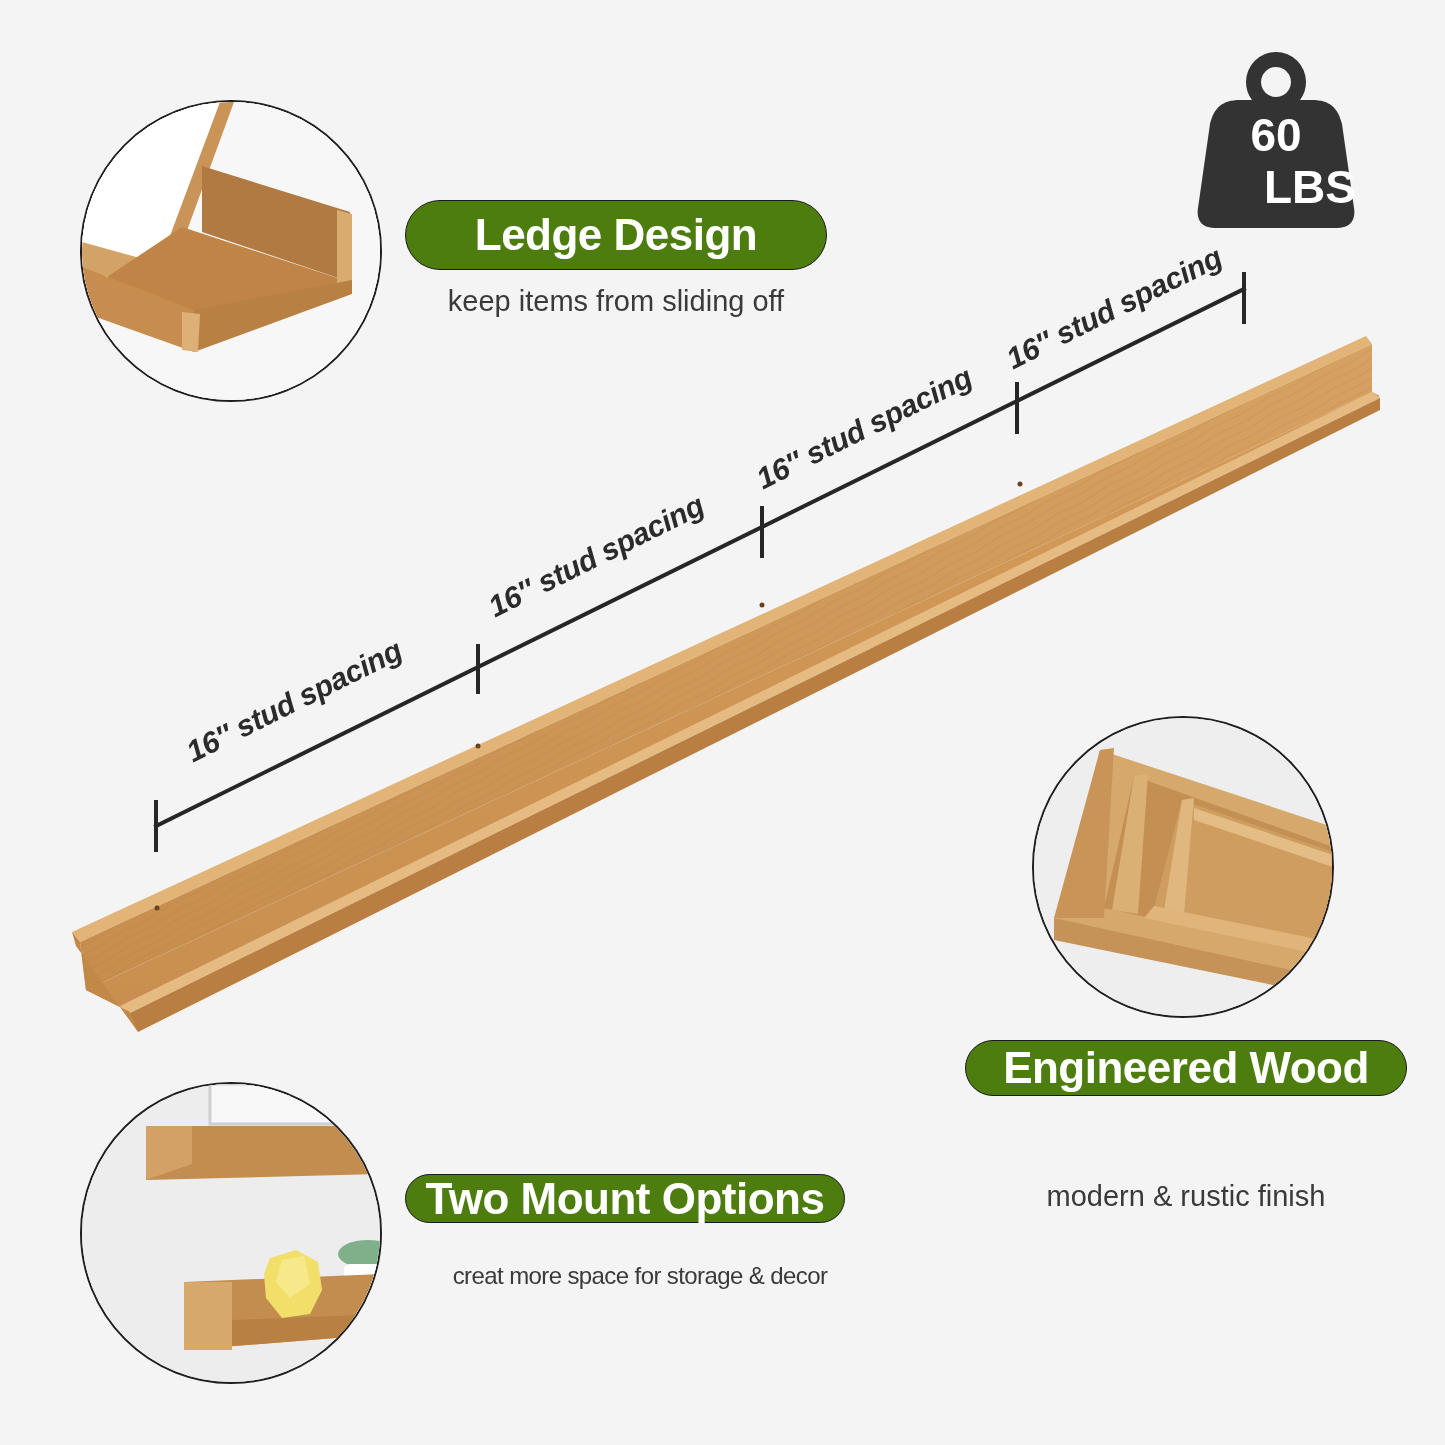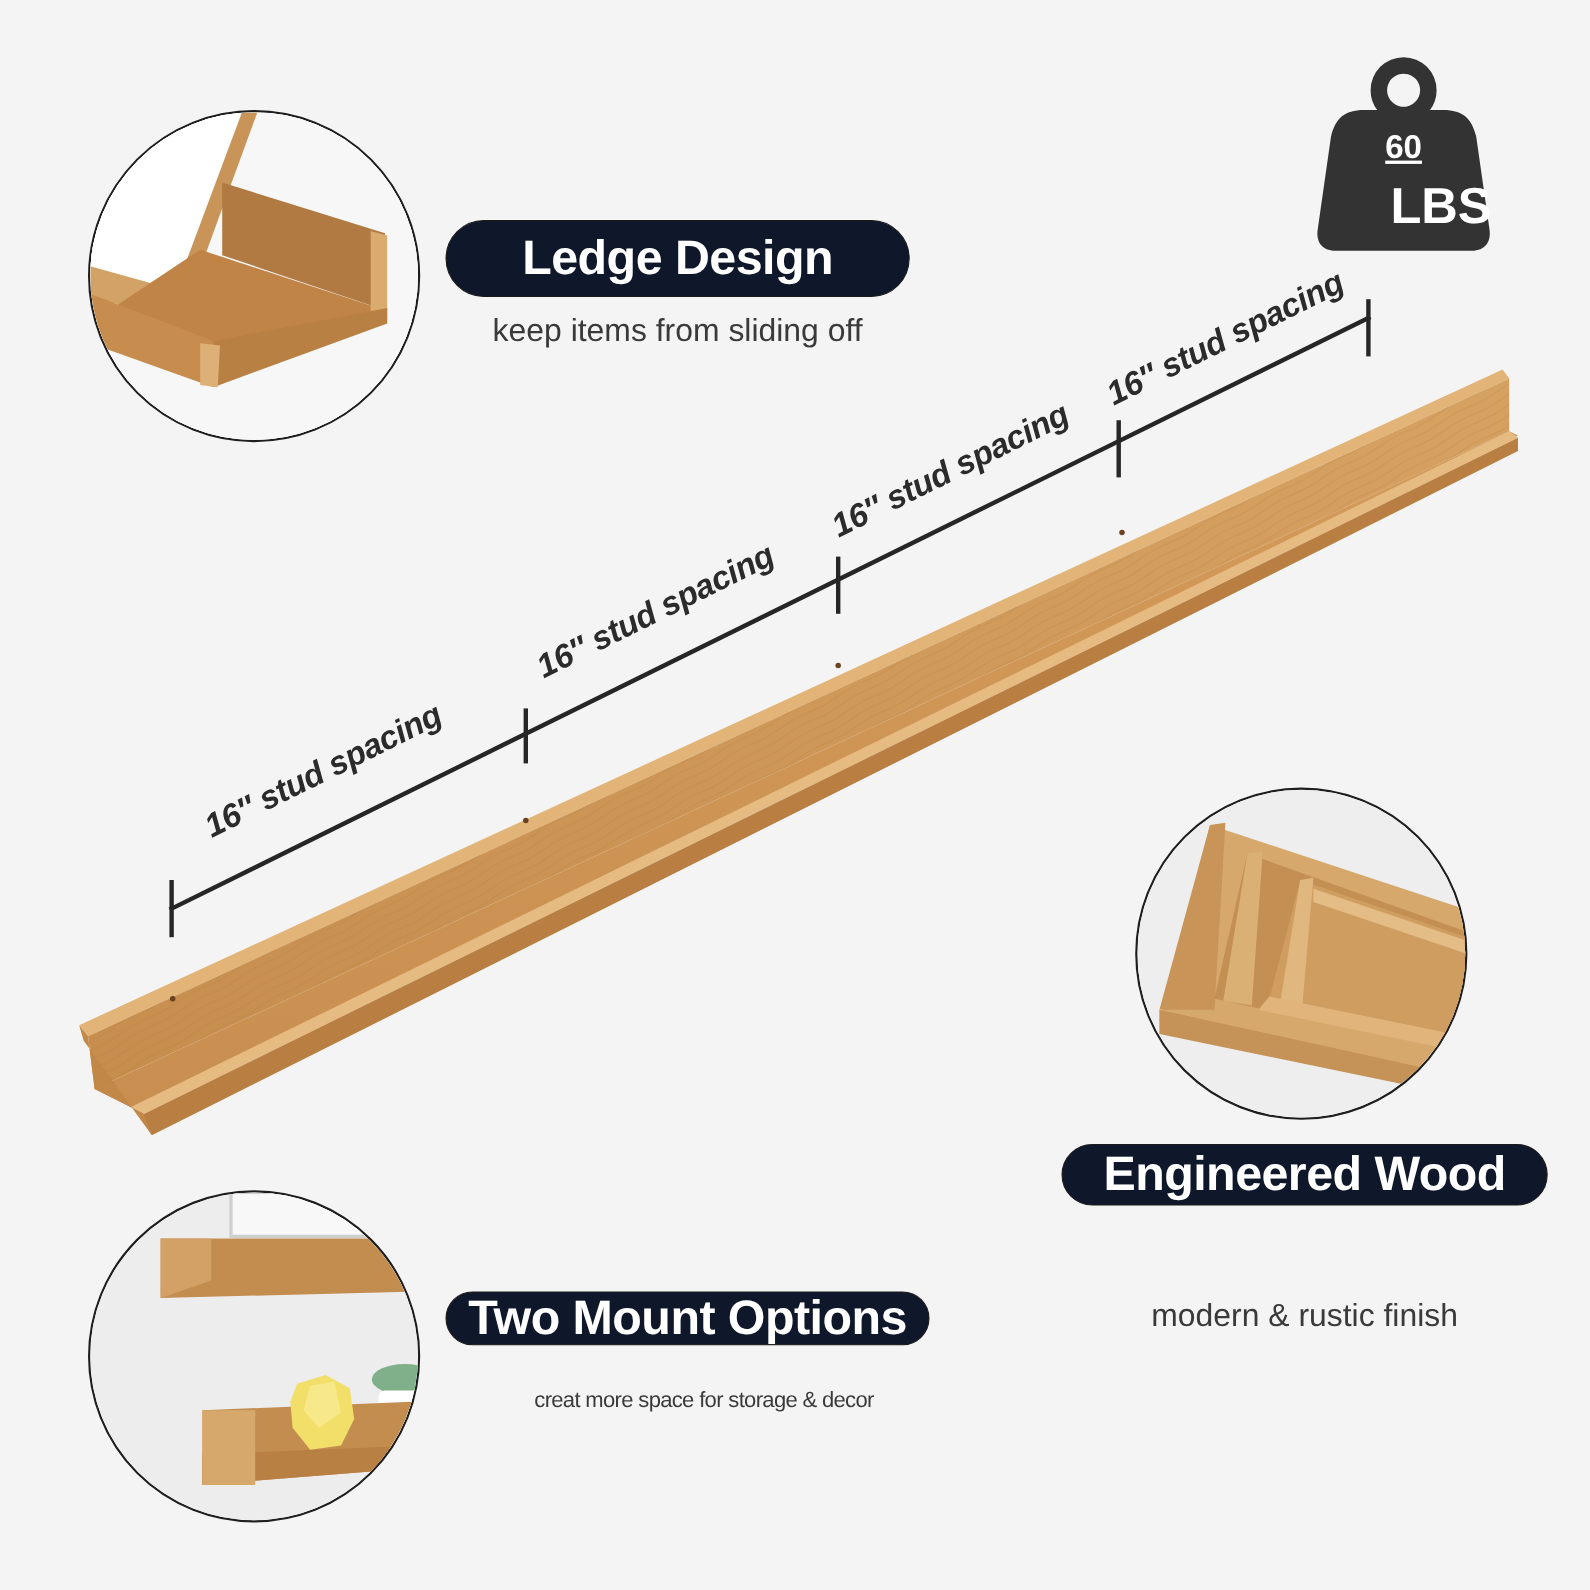--- a/index.html
+++ b/index.html
@@ -8,21 +8,21 @@
     background: #f4f4f4;
     font-family: "Liberation Sans", "DejaVu Sans", sans-serif;
   }
   .abs { position: absolute; }
   .circle {
     position: absolute; border-radius: 50%; overflow: hidden;
     border: 2px solid #1e1e1e; background: #f1f1f1; box-sizing: border-box;
   }
   .circle svg { position: absolute; left: 0; top: 0; }
   .pill {
-    position: absolute; background: #0f172a; color: #ffffff; border-radius: 40px;
+    position: absolute; background: #4d7c0f; color: #ffffff; border-radius: 40px;
     font-weight: 700; display: flex; align-items: center; justify-content: center;
     letter-spacing: -0.5px; box-sizing: border-box; border: 1.5px solid #1a1a1a;
   }
   .sub {
     position: absolute; color: #3a3a3a; font-weight: 400; text-align: center;
     white-space: nowrap;
   }
   .stud-label {
     position: absolute; font-weight: 700; font-style: italic; color: #2b2b2b;
     font-size: 30px; white-space: nowrap; transform-origin: 0 100%;
@@ -85,21 +85,21 @@
 
 <div class="stud-label" style="left:196px; top:735px; transform: rotate(-26.5deg);">16″ stud spacing</div>
 <div class="stud-label" style="left:498px; top:590px; transform: rotate(-26.5deg);">16″ stud spacing</div>
 <div class="stud-label" style="left:766px; top:462px; transform: rotate(-26.5deg);">16″ stud spacing</div>
 <div class="stud-label" style="left:1016px; top:342px; transform: rotate(-26.5deg);">16″ stud spacing</div>
 
 <div class="abs" style="left:1196px; top:50px; width:160px; height:180px;">
   <svg width="160" height="180" viewBox="0 0 160 180" style="position:absolute;left:0;top:0;">
     <path d="M80 2 a30 30 0 0 1 30 30 a30 30 0 0 1 -6 18 h12 c18 0 26 8 30 24 l12 84 c2 12 -4 20 -16 20 h-124 c-12 0 -18 -8 -16 -20 l12 -84 c4 -16 12 -24 30 -24 h12 a30 30 0 0 1 -6 -18 a30 30 0 0 1 30 -30 z M80 17 a15 15 0 1 0 0.01 0 z" fill="#333333" fill-rule="evenodd"></path>
   </svg>
-  <div class="weight-text" style="left:0; top:62px; font-size:30px; line-height:46px;text-decoration:underline;">60</div>
+  <div class="weight-text" style="left:0; top:62px; font-size:46px; line-height:46px;">60</div>
   <div class="weight-text" style="left:0; top:114px; font-size:46px; line-height:46px;text-align:right;">LBS</div>
 </div>
 
 <div class="circle" style="left:80px; top:100px; width:302px; height:302px;">
   <svg width="302" height="302" viewBox="0 0 302 302">
     <rect width="302" height="302" fill="#efefef"></rect>
     <rect x="0" y="0" width="302" height="302" fill="#f7f7f7"></rect>
 
     <polygon points="0,20 140,0 80,162 0,150" fill="#ffffff"></polygon>
     <polygon points="138,0 152,0 84,186 70,182" fill="#c99458"></polygon>
@@ -156,13 +156,13 @@
     <polygon points="102,198 302,190 302,250 102,266" fill="#c48d50"></polygon>
     <polygon points="102,238 302,230 302,250 102,266" fill="#b98044"></polygon>
     <polygon points="102,198 150,198 150,266 102,266" fill="#d7a86c"></polygon>
 
     <polygon points="188,174 214,166 236,178 240,206 228,230 200,234 184,214 182,190" fill="#f2df6a"></polygon>
     <polygon points="200,176 222,172 228,200 208,214 194,198" fill="#f7e98a"></polygon>
   </svg>
 </div>
 
 <div class="pill" style="left:405px; top:1174px; width:440px; height:49px; font-size:44px;">Two Mount Options</div>
-<div class="sub" style="left:388px; top:1262px; width:504px; font-size:20px; letter-spacing:-0.6px;">creat more space for storage &amp; decor</div>
+<div class="sub" style="left:388px; top:1262px; width:504px; font-size:24px; letter-spacing:-0.6px;">creat more space for storage &amp; decor</div>
 
 </body></html>

